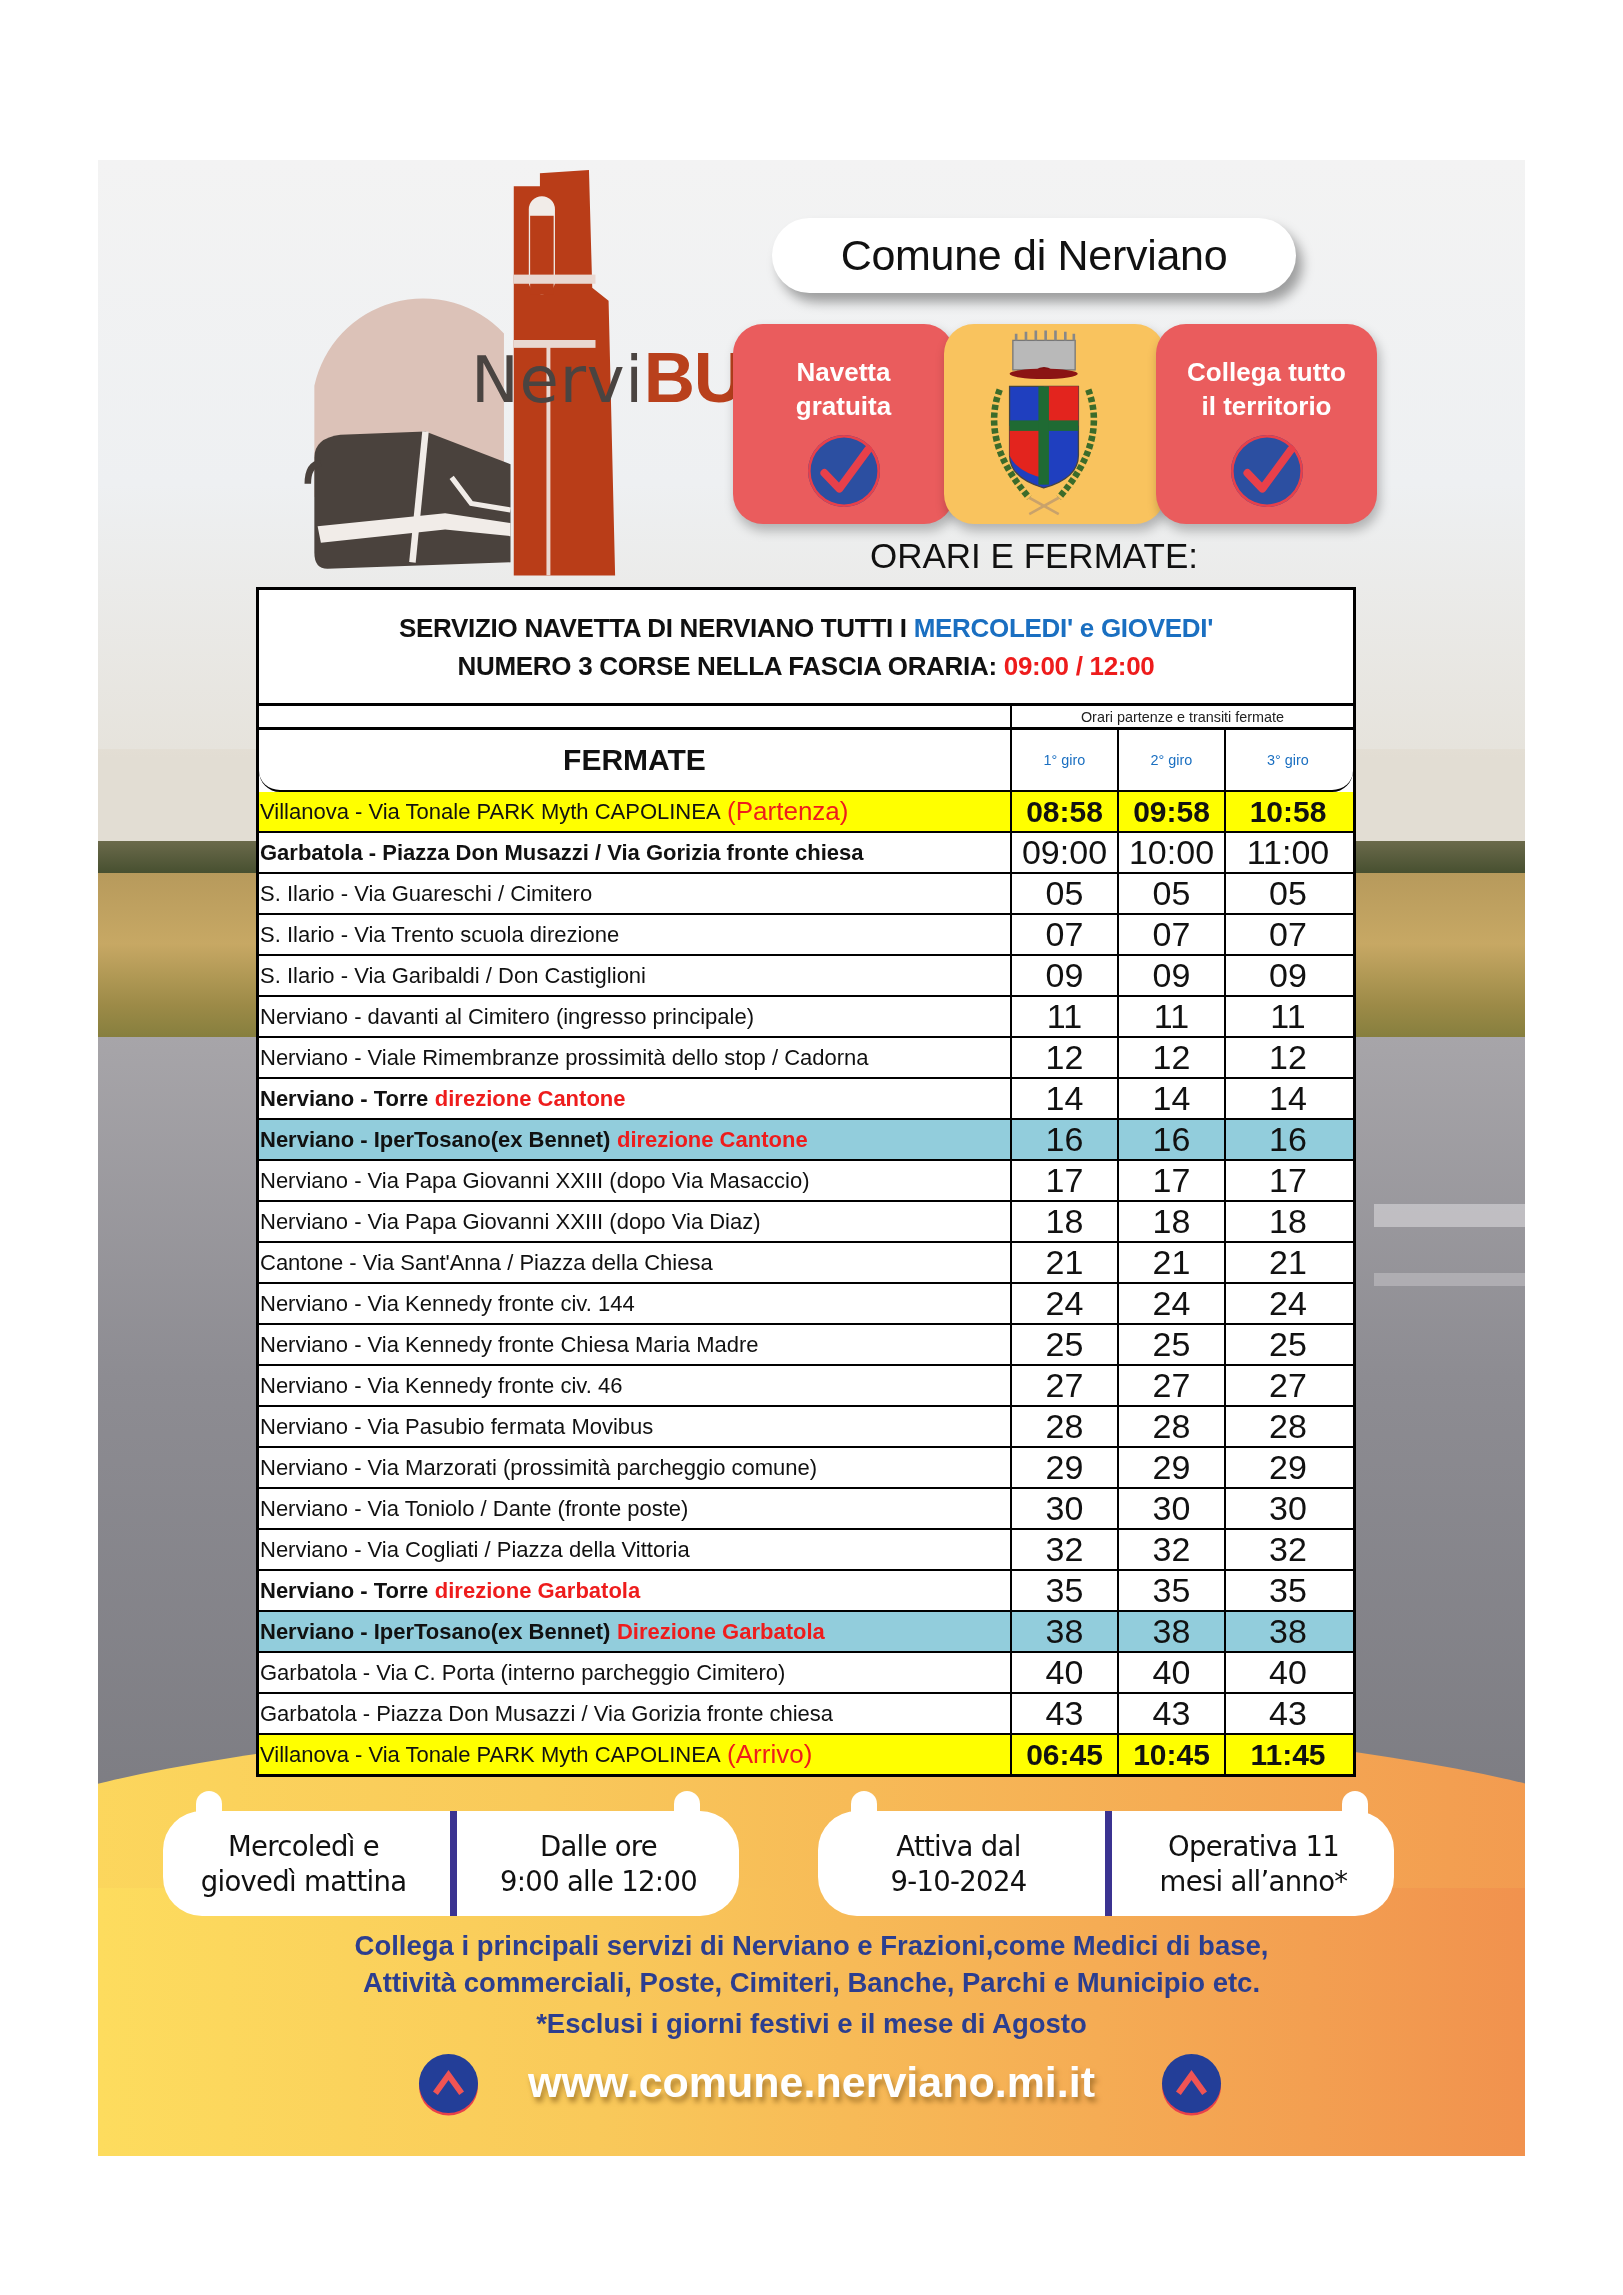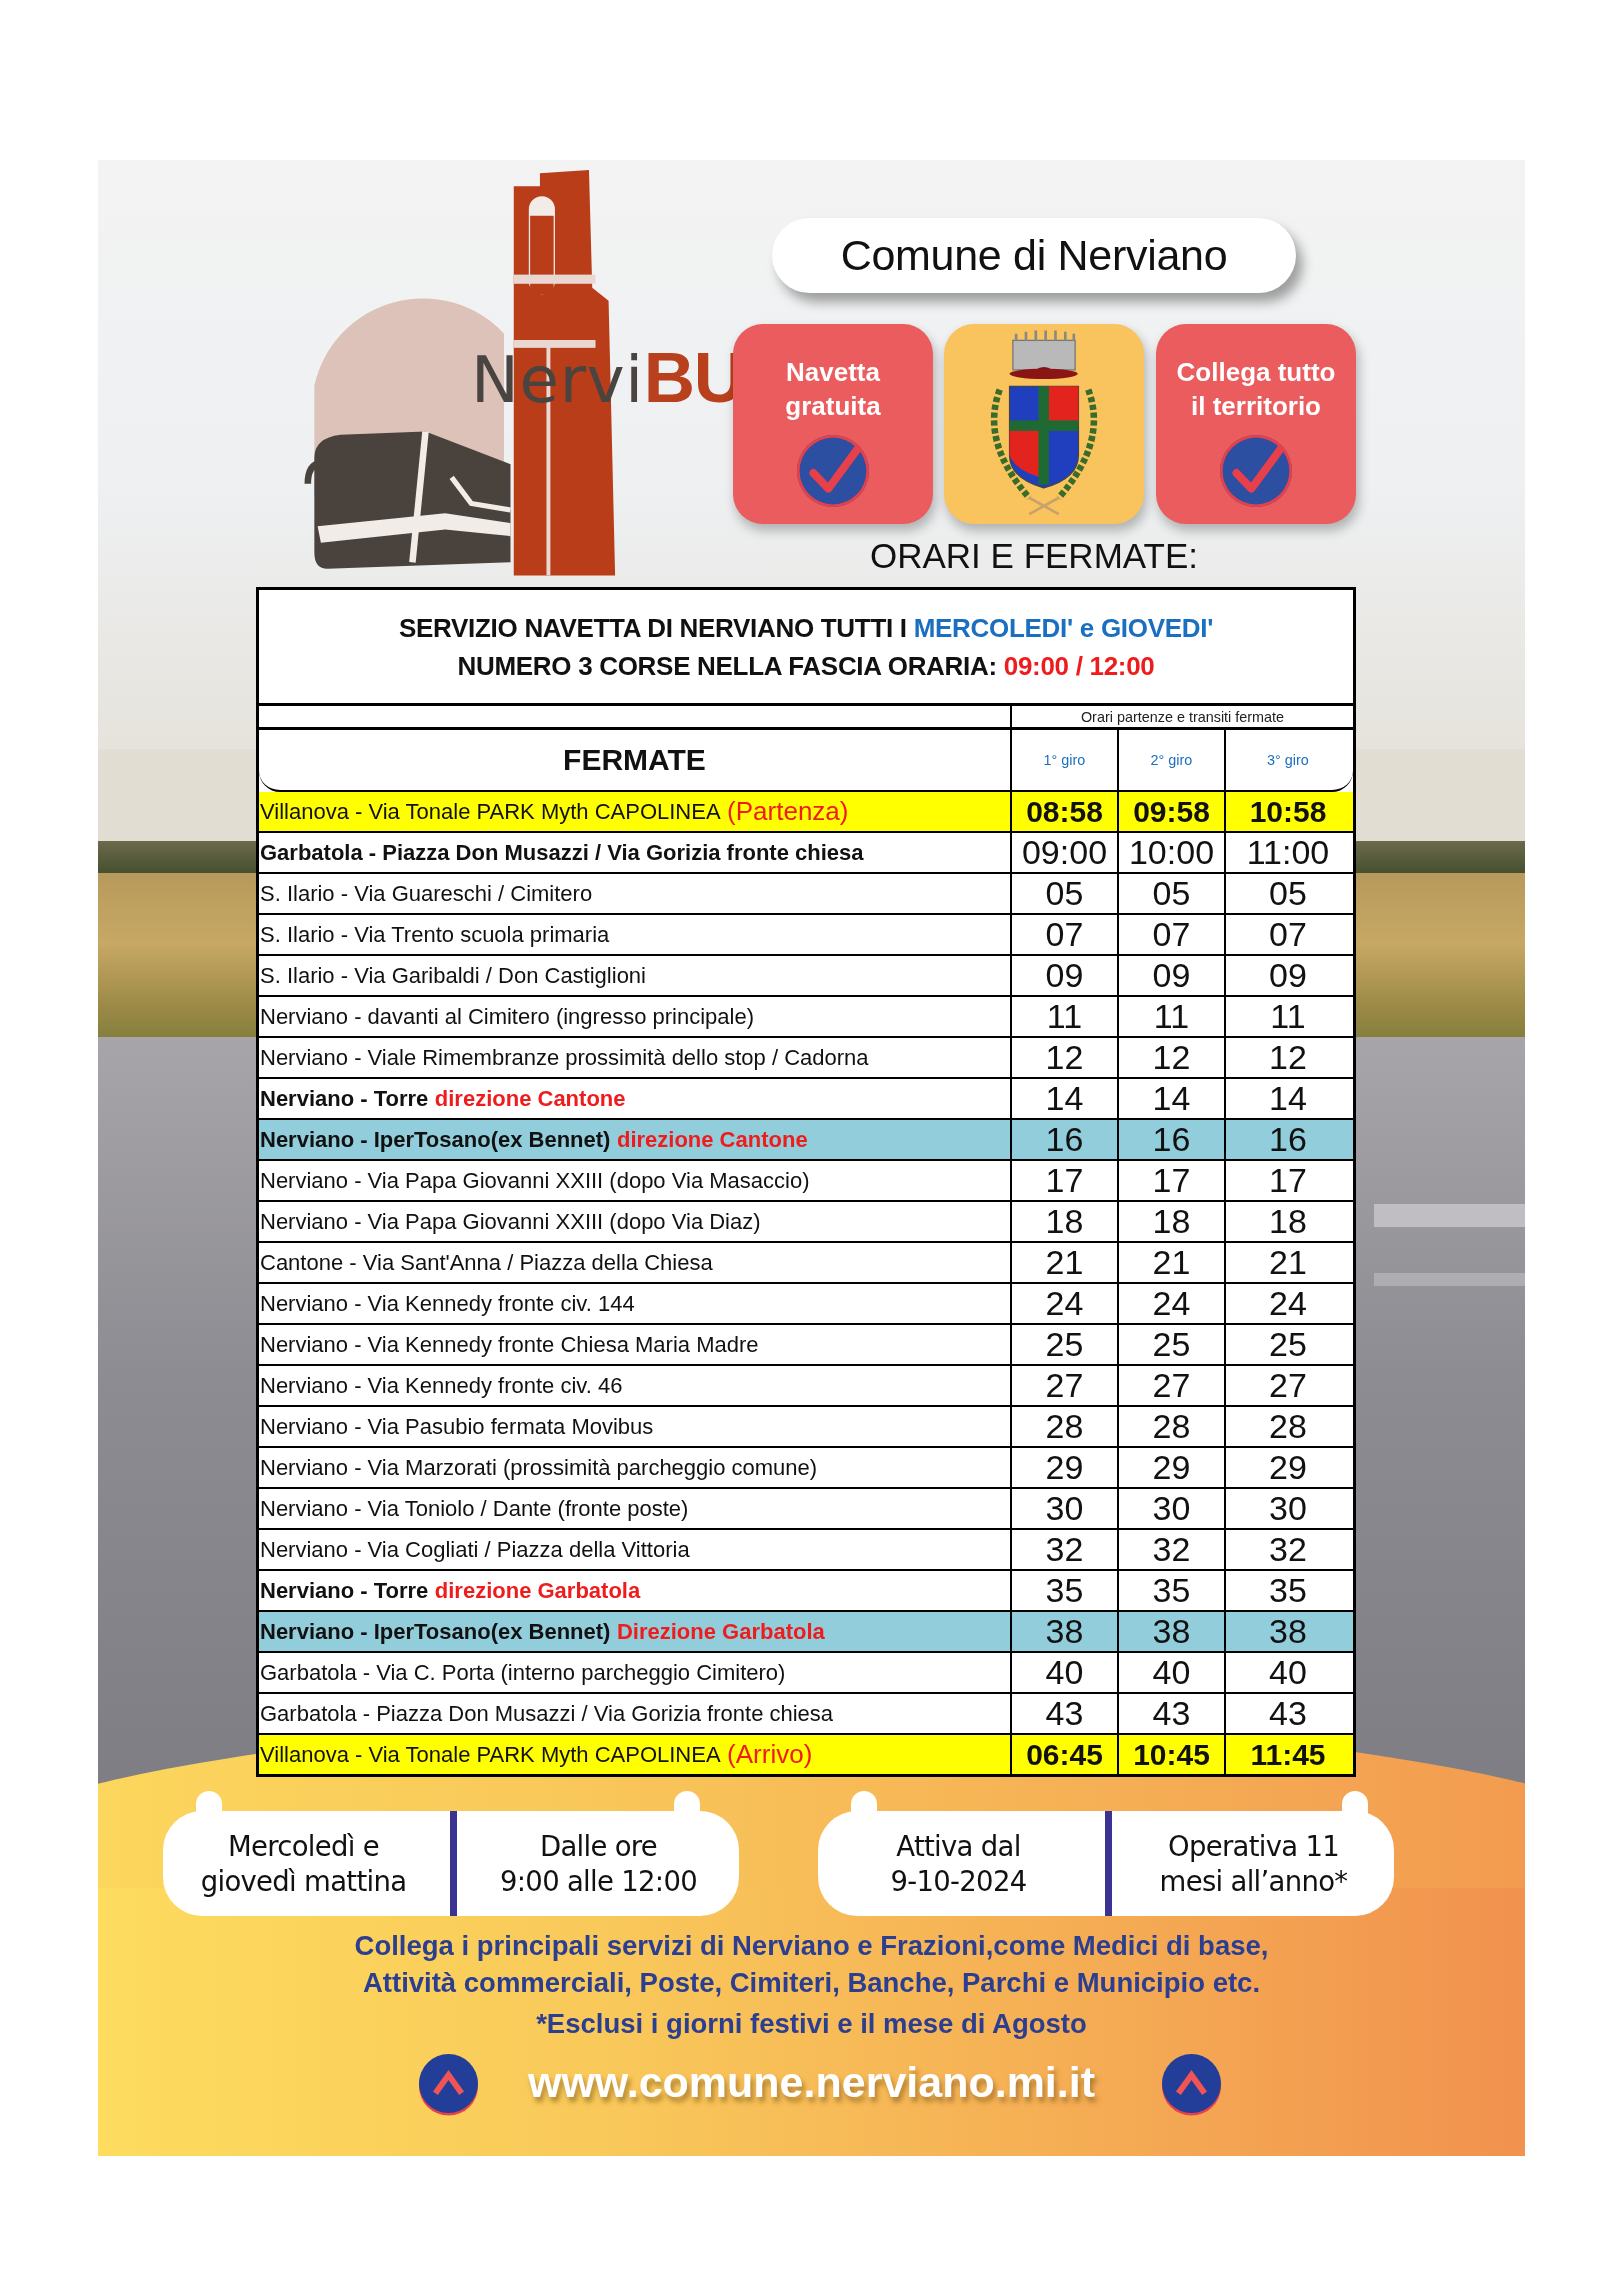--- a/index.html
+++ b/index.html
@@ -20,21 +20,21 @@
   
   .logo { position:absolute; left:118px; top:9.8px; width:419px; height:425px; }
   .logo svg { width:100%; height:100%; }
   .logo-text { position:absolute; left:255px; top:167px; font-family:"DejaVu Sans", sans-serif; font-size:64px; color:#4a4441; letter-spacing:0.7px; white-space:nowrap; }
   .logo-text b { color:#b9401c; font-family:"Liberation Sans", sans-serif; font-weight:bold; font-size:71px; letter-spacing:-1.3px; }
 
   
   .comune { position:absolute; left:674px; top:58px; width:524px; height:75px; background:#ffffff; border-radius:38px;
     box-shadow: 6.5px 9.2px 11.8px rgba(0,0,0,.35); display:flex; align-items:center; justify-content:center;
     font-size:43px; color:#111; letter-spacing:-0.3px; }
-  .tile { position:absolute; top:164px; width:200px; height:200px; border-radius:30px; box-shadow:2.6px 6.5px 10.5px rgba(0,0,0,.25); }
+  .tile { position:absolute; top:164px; width:200px; height:200px; border-radius:30px; box-shadow:2.6px 6.5px 10.5px rgba(0,0,0,.25);padding-left:21px; }
   .tile.red { background:#ea5c5d; }
   .tile.yellow { background:#f9c35e; }
   .tile .txt { position:absolute; left:0; right:0; top:31px; text-align:center; color:#fff; font-weight:bold; font-size:26px; line-height:34px; }
   .check { position:absolute; left:50%; margin-left:-36px; top:111px; width:72px; height:72px; border-radius:50%; background:#2c4fa1; box-shadow:0 0 0 2.6px #e8404a inset; }
   .check svg { position:absolute; left:0; top:0; width:72px; height:72px; overflow:visible; }
   .crest { position:absolute; left:0; top:0; width:200px; height:200px; }
 
   .orari { position:absolute; left:772px; top:376px; font-size:35px; color:#111; letter-spacing:0px; }
 
   
@@ -182,21 +182,21 @@
         <div class="row data">
           <div class="c0">
             <span>S. Ilario - Via Guareschi / Cimitero</span>
           </div>
           <div class="ct">05</div>
           <div class="ct">05</div>
           <div class="ct">05</div>
         </div>
         <div class="row data">
           <div class="c0">
-            <span>S. Ilario - Via Trento scuola primaria</span>
+            <span>S. Ilario - Via Trento scuola direzione</span>
           </div>
           <div class="ct">07</div>
           <div class="ct">07</div>
           <div class="ct">07</div>
         </div>
         <div class="row data">
           <div class="c0">
             <span>S. Ilario - Via Garibaldi / Don Castiglioni</span>
           </div>
           <div class="ct">09</div>

